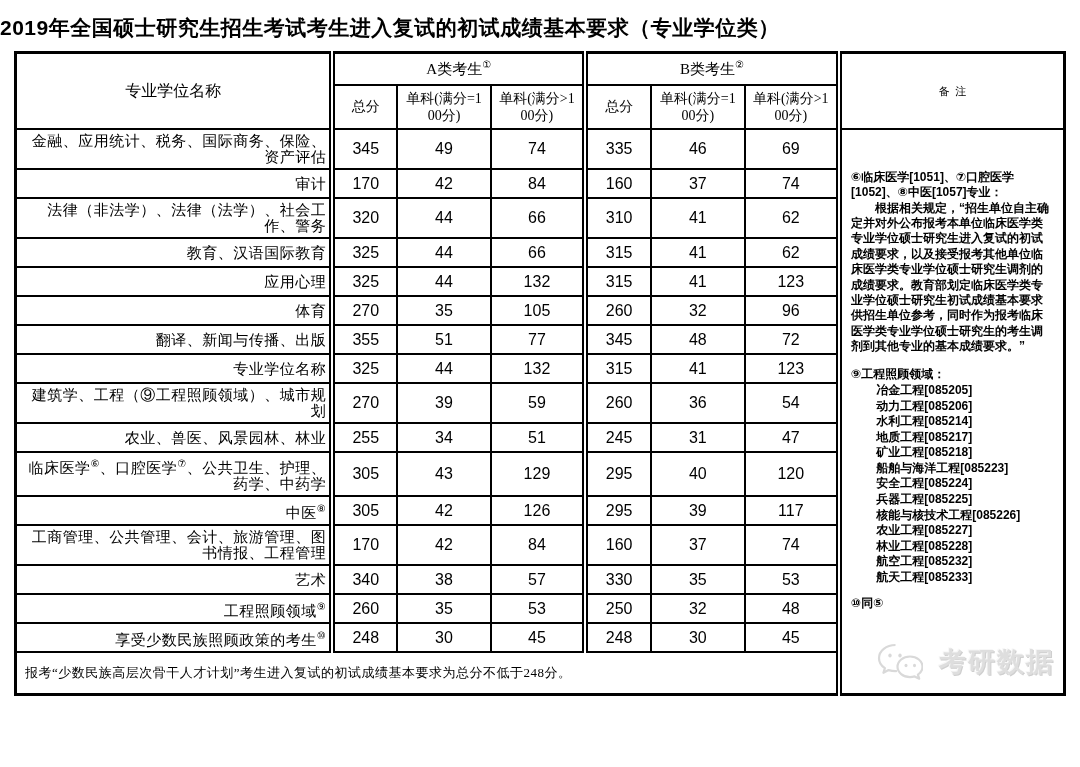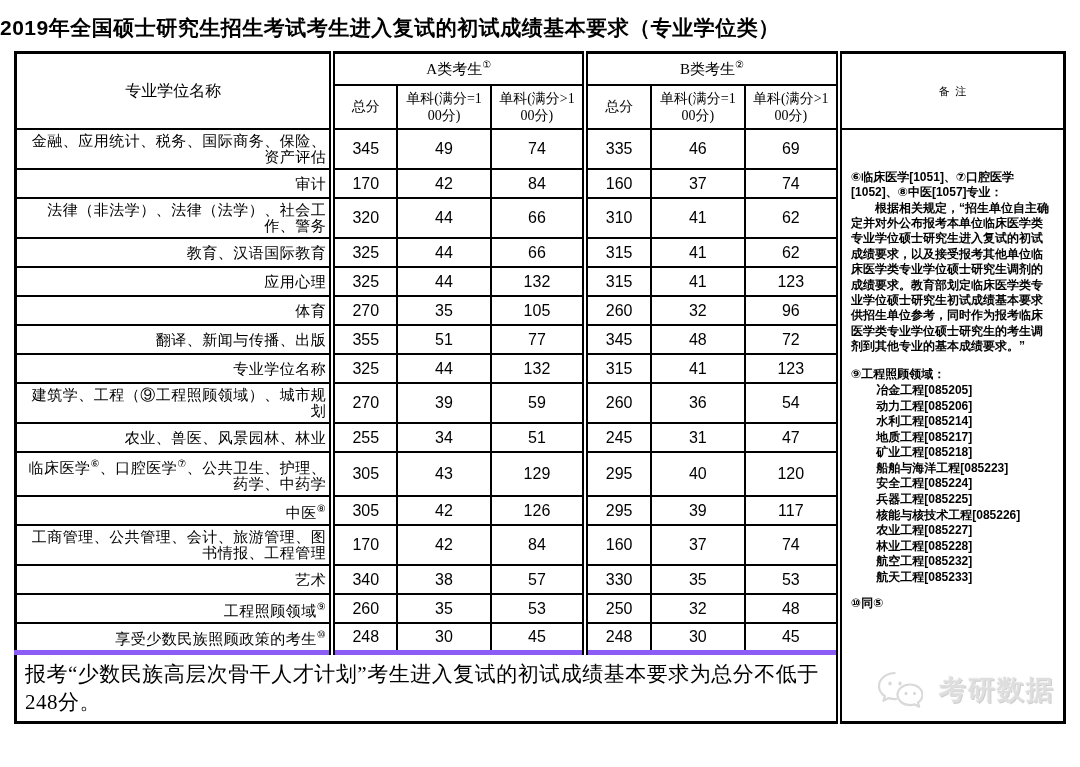--- a/index.html
+++ b/index.html
@@ -41,22 +41,22 @@
   td.remark-cell{
     vertical-align:top;padding:40px 9px 6px 9px;position:relative;
     font-family:"Liberation Sans","DejaVu Sans",sans-serif;
   }
   .remark-block{font-size:12px;font-weight:bold;line-height:1.28;}
   .note-body{text-indent:2em;}
   .note2{margin-top:13px;line-height:1.3;}
   .eng-item{padding-left:2.1em;}
   .note3{margin-top:10px;}
   td.footnote-cell{
-    border-top:5px solid #8b5cf6;
-    font-size:21px;padding:5px 4px 5px 8px;height:30px;letter-spacing:0.5px;
+    border-top:2px solid #8b5cf6;
+    font-size:13px;padding:5px 4px 5px 8px;height:30px;letter-spacing:0.5px;
   }
   .watermark{
     position:absolute;right:8px;bottom:12px;
     display:flex;align-items:center;gap:16px;
     pointer-events:none;
   }
   .watermark-text{
     font-size:27px;font-weight:bold;color:#dedede;
     font-family:"Liberation Sans","DejaVu Sans",sans-serif;
     letter-spacing:2px;

